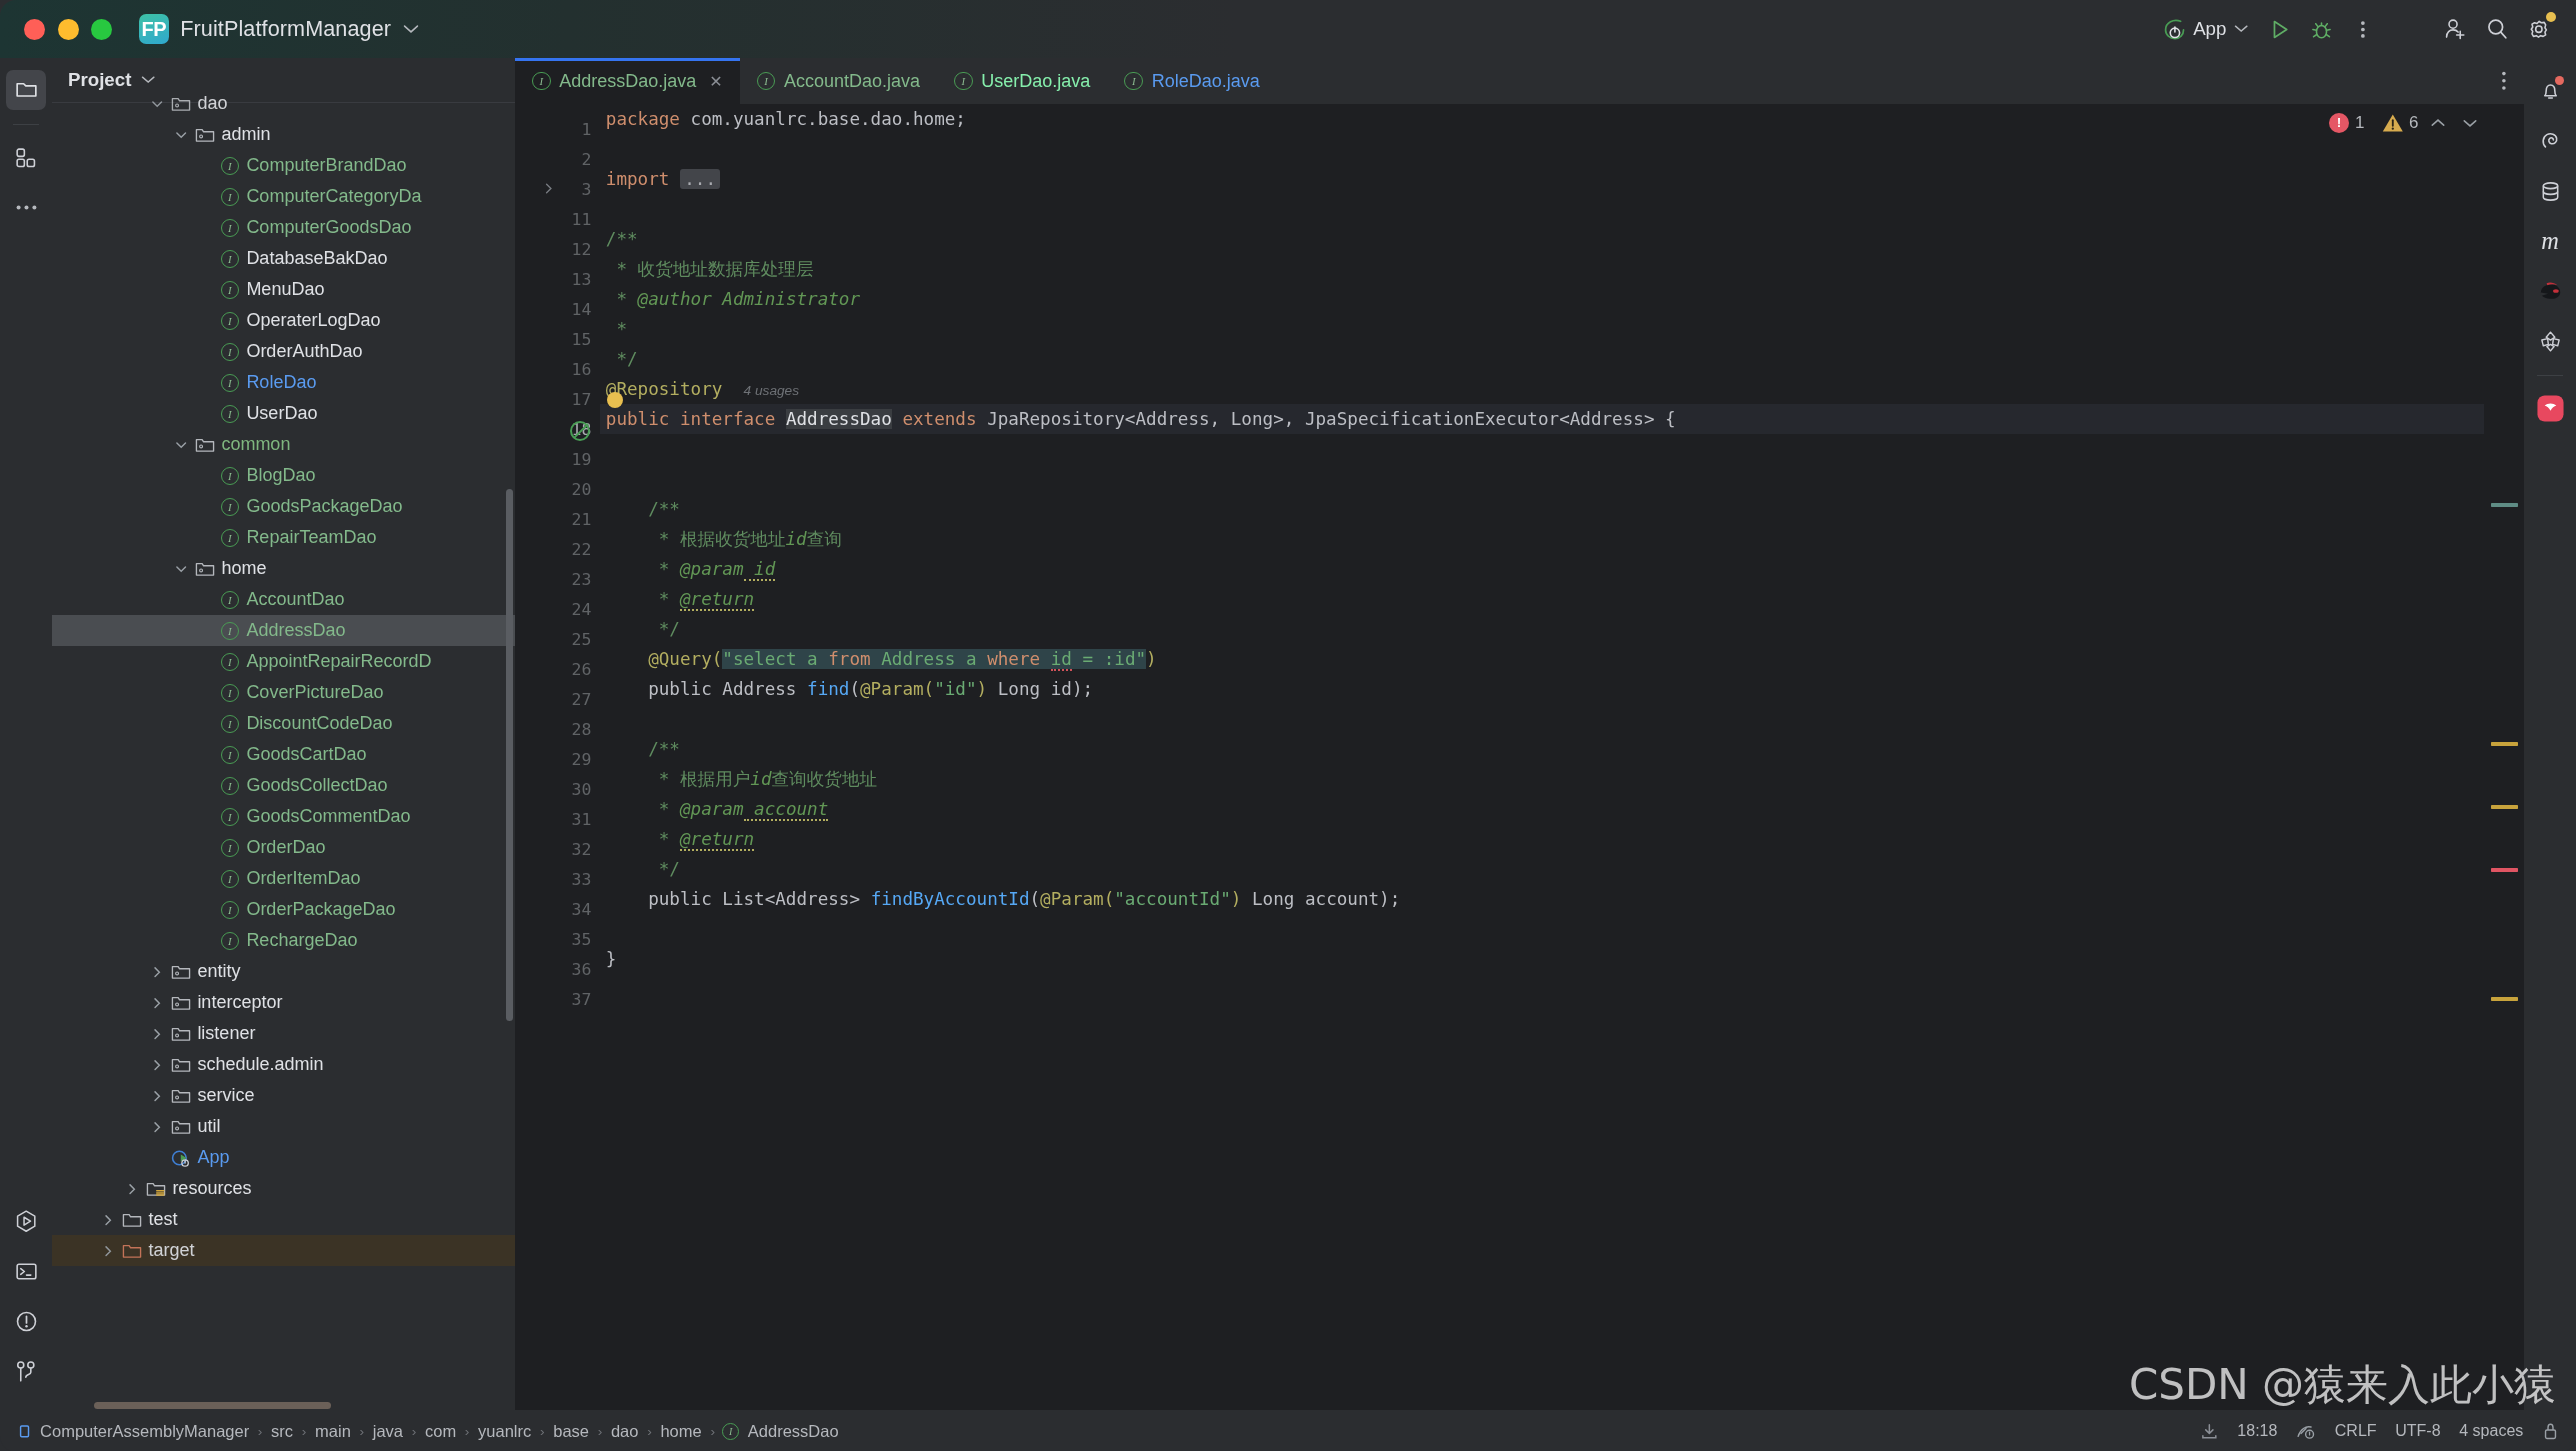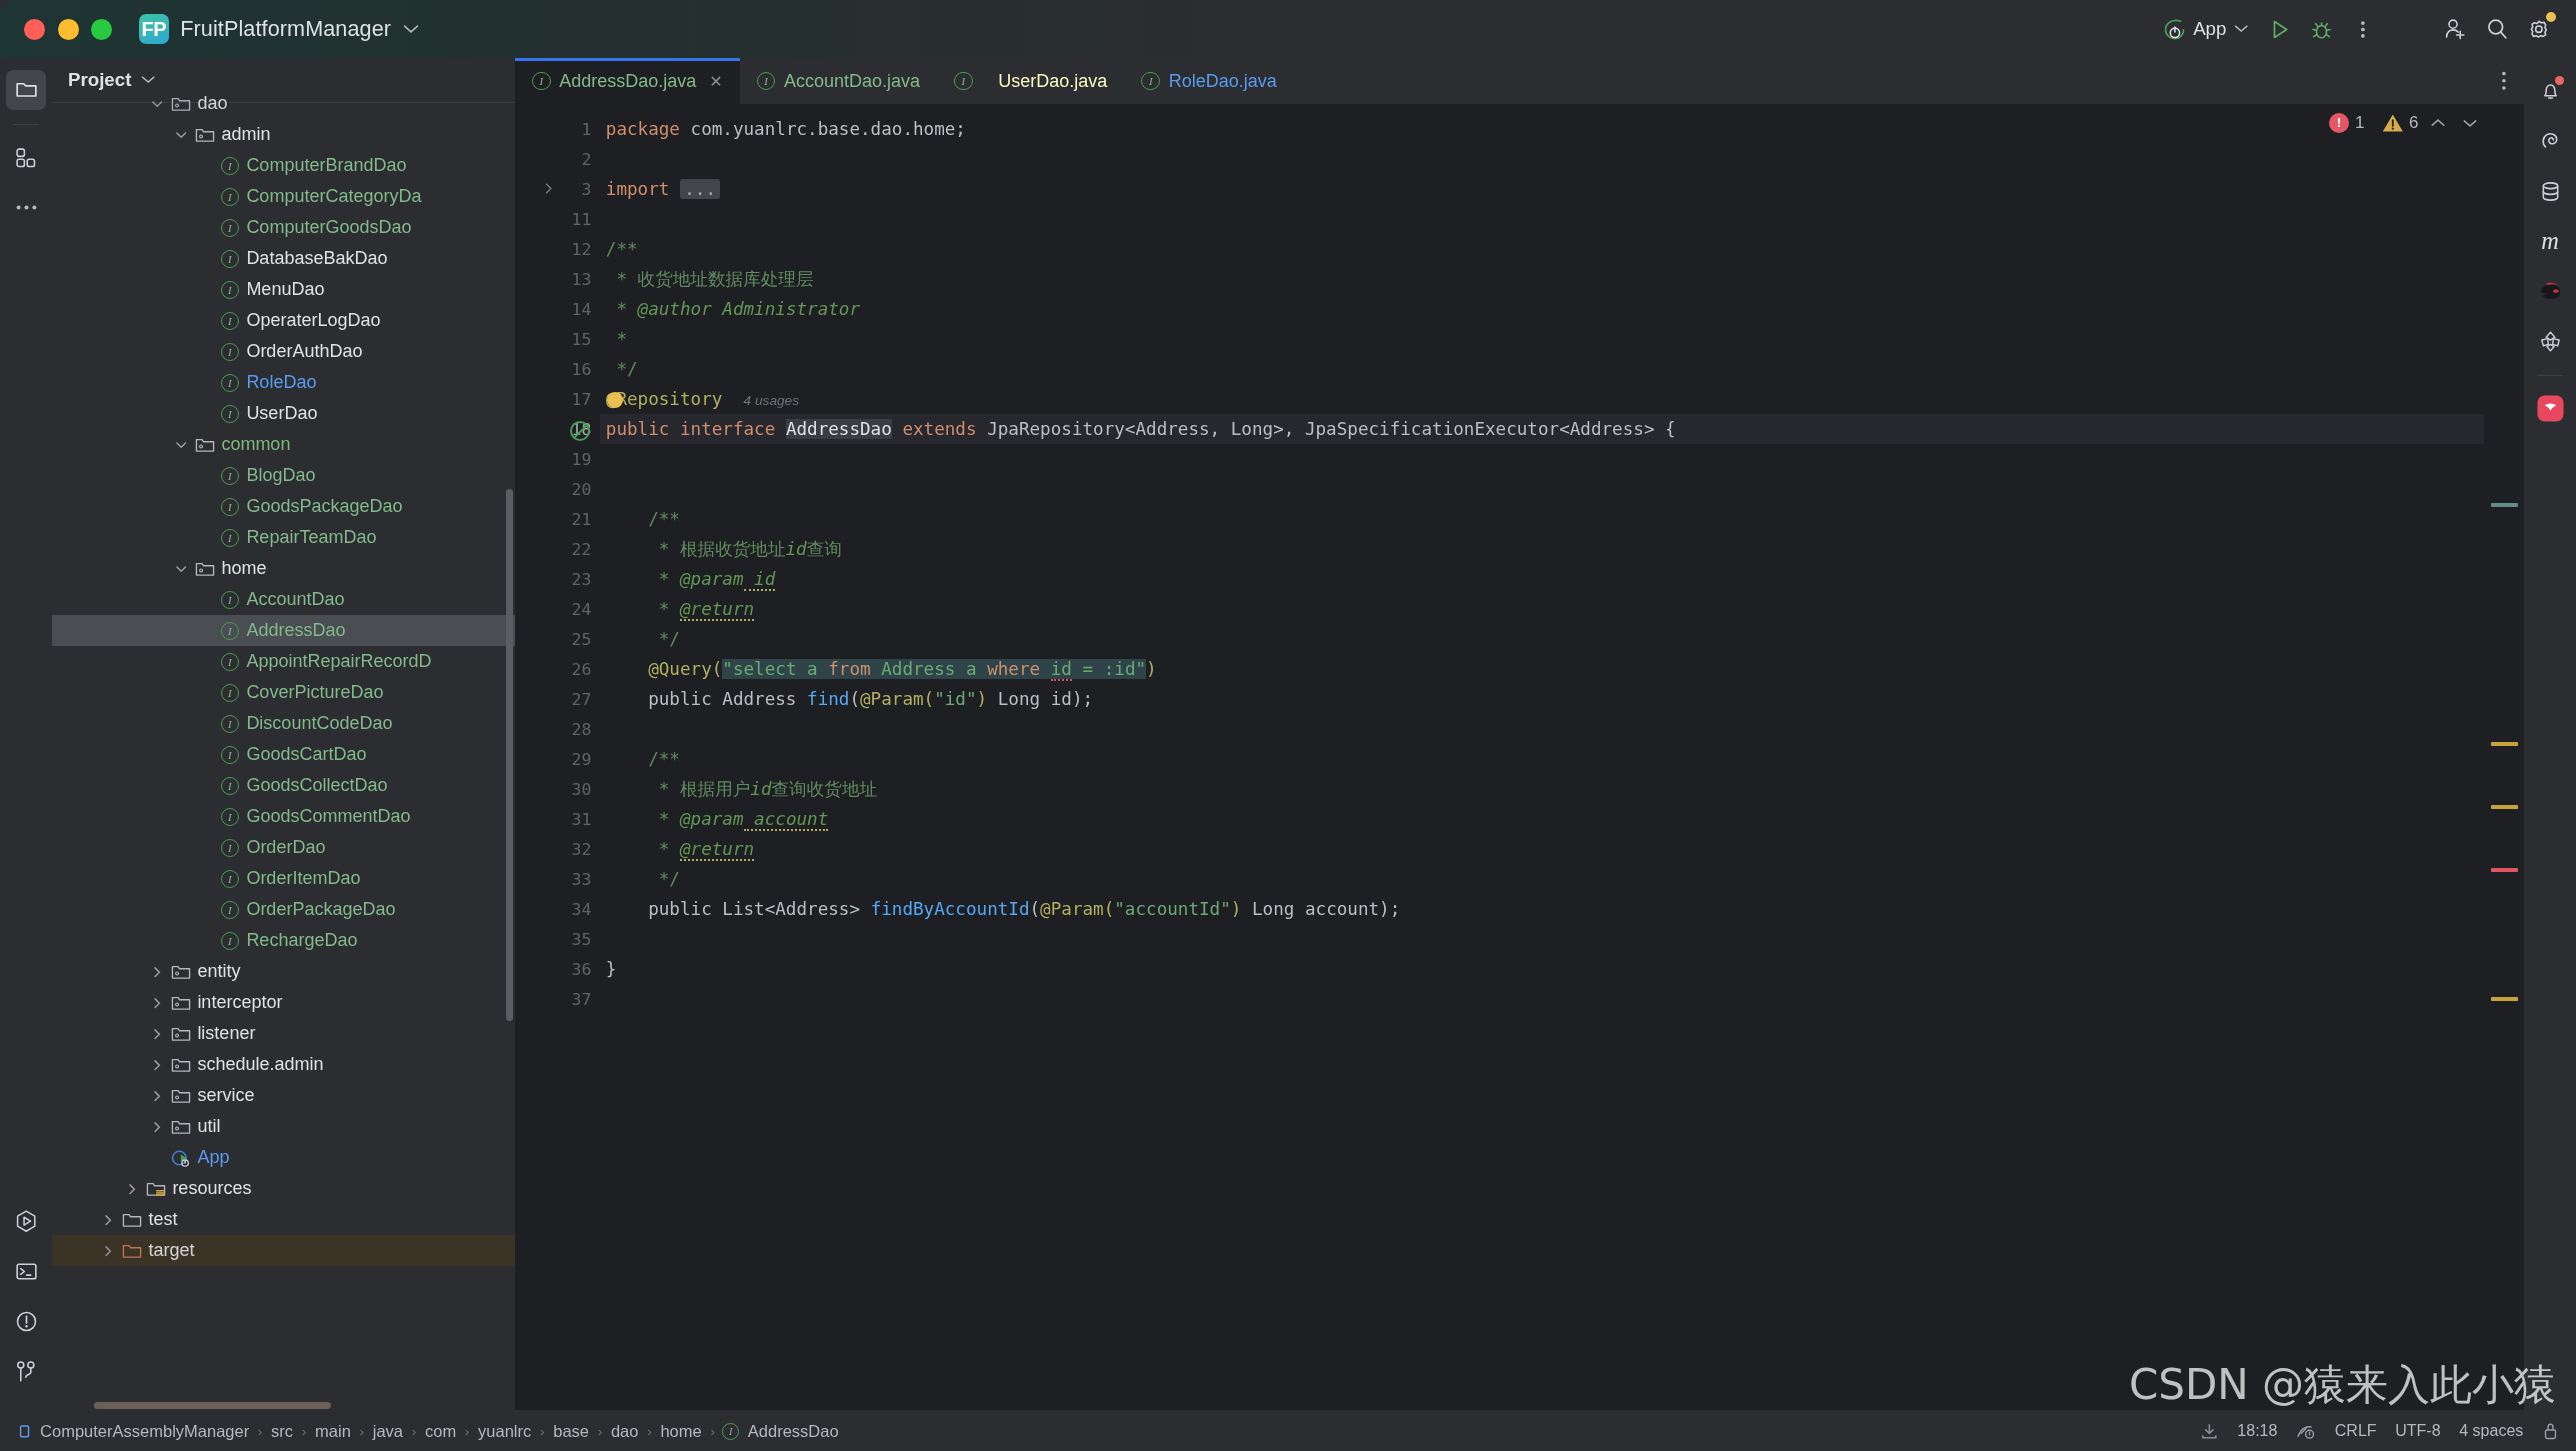--- a/index.html
+++ b/index.html
@@ -144,21 +144,21 @@
     height: 30px; display: flex; align-items: center; justify-content: flex-end;
     padding-right: 8.6px; color: #606366; font-size: 16.5px;
     font-family: "DejaVu Sans Mono", monospace;
   }
   .gl.cur { color: #a9abb0; }
   .gl-fold {
     position: absolute; right: 46px; color: #787c82; font-size: 13.7px;
   }
 
   .code {
-    flex: 1 1 auto; padding-top: 10px; position: relative; overflow: hidden;
+    flex: 1 1 auto; position: relative; overflow: hidden;
     font-family: "DejaVu Sans Mono", monospace; font-size: 17.6px;
   }
   .cl { height: 30px; line-height: 30px; white-space: pre; padding-left: 5.8px; }
   .cl.cur { background: #26282e; }
   .kw { color: #cf8e6d; }
   .str { color: #6aab73; }
   .cmj { color: #5f8c5f; }
   .cmt { color: #629755; font-style: italic; }
   .cls { color: #dfe1e5; }
   .mth { color: #56a8f5; }
@@ -785,21 +785,21 @@
           <div class="tab">
             <span>
               <span class="iface-icon">I</span>
             </span>
             <span style="color: rgb(131, 185, 139);">AccountDao.java</span>
           </div>
           <div class="tab">
             <span>
               <span class="iface-icon">I</span>
             </span>
-            <span style="color: #fef9c3; margin-left: 17px;">UserDao.java</span>
+            <span style="color: #86efac;">UserDao.java</span>
           </div>
           <div class="tab">
             <span>
               <span class="iface-icon">I</span>
             </span>
             <span style="color: rgb(90, 155, 240);">RoleDao.java</span>
           </div>
           <div class="tabbar-right">
           <span class="vdots">
             <svg class="icon-svg" width="5.8" height="21.6" viewBox="0 0 8 30">

